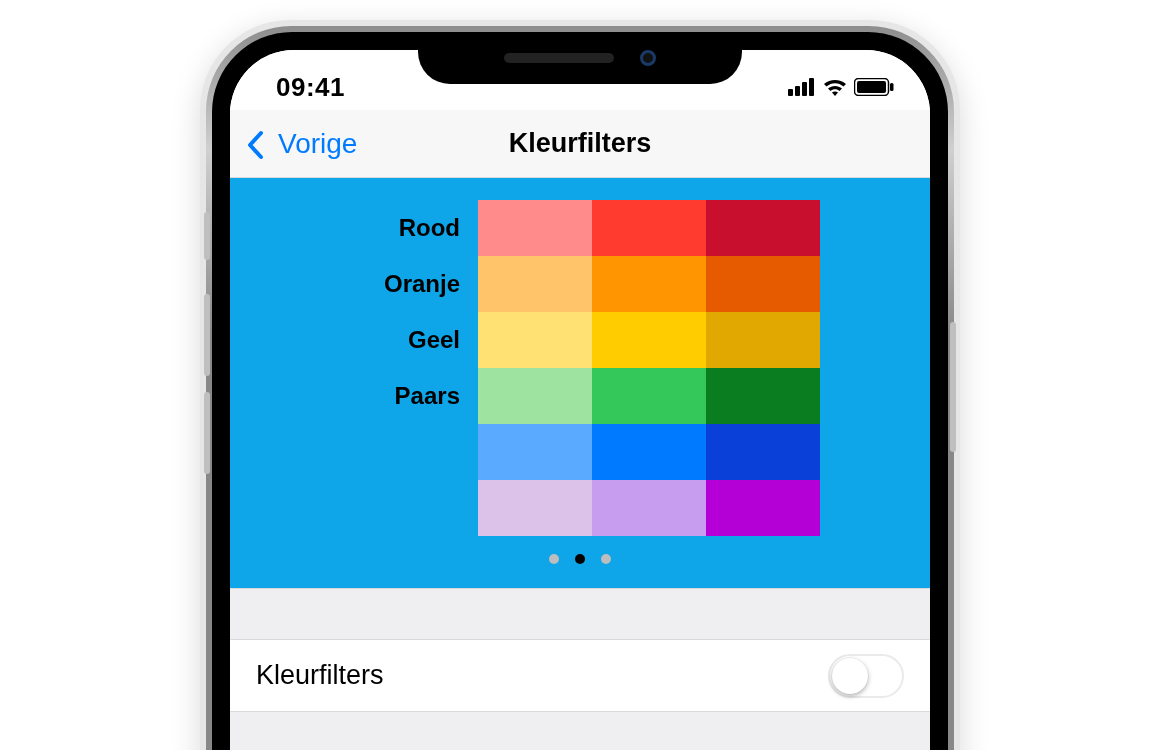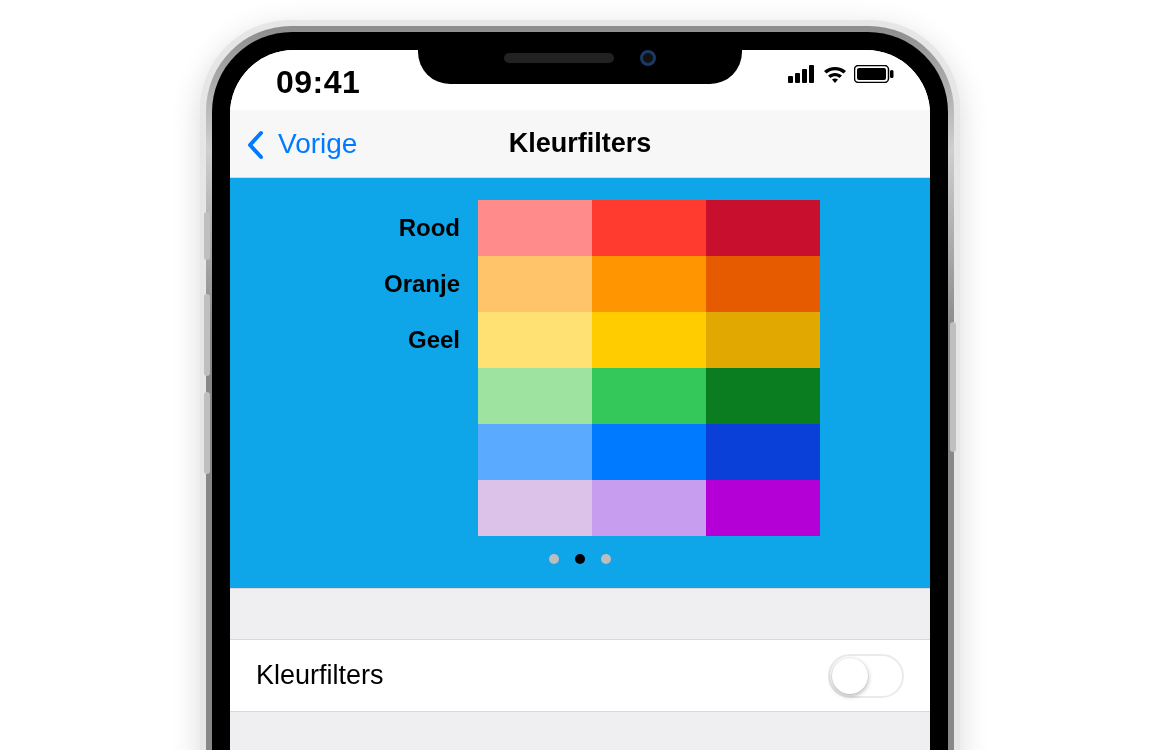--- a/index.html
+++ b/index.html
@@ -39,23 +39,23 @@
     background:#000;
     border-bottom-left-radius: 32px;
     border-bottom-right-radius: 32px;
     z-index: 10;
     display:flex; align-items:center; justify-content:center; gap:26px;
   }
   .speaker { width: 110px; height: 10px; background:#222; border-radius: 6px; }
   .camera  { width: 16px; height: 16px; border-radius:50%; background:#111; border:3px solid #1a3a66; }
   .status-bar {
     height: 60px;
-    display:flex; align-items:flex-start; justify-content:space-between;
+    display:flex; align-items:center; justify-content:space-between;
     padding: 14px 36px 0 46px;
-    font-weight:600; font-size:32px; letter-spacing:0.5px;
+    font-weight:600; font-size:26px; letter-spacing:0.5px;
     background:#fff;
   }
   .status-icons { display:flex; align-items:center; gap:6px; }
   .status-icons svg { display:block; }
 
   .nav-bar {
     height: 68px;
     border-bottom: 1px solid #d9d9db;
     background:#f7f7f8;
     position:relative;
@@ -158,20 +158,21 @@
             <div class="nav-title">Kleurfilters</div>
           </div>
 
           <div class="content">
             <div class="color-area">
               <div class="color-table">
                 <div class="labels" id="labels">
                     <div>Rood</div>
                     <div>Oranje</div>
                     <div>Geel</div>
+                    <div>Paars</div>
                   </div>
                 <div class="swatches" id="swatches">
                     <div class="swatch-row">
                       <div class="swatch" style="background: rgb(255, 139, 139);"></div>
                       <div class="swatch" style="background: rgb(255, 59, 48);"></div>
                       <div class="swatch" style="background: rgb(200, 16, 46);"></div>
                     </div>
                     <div class="swatch-row">
                       <div class="swatch" style="background: rgb(255, 195, 106);"></div>
                       <div class="swatch" style="background: rgb(255, 149, 0);"></div>

